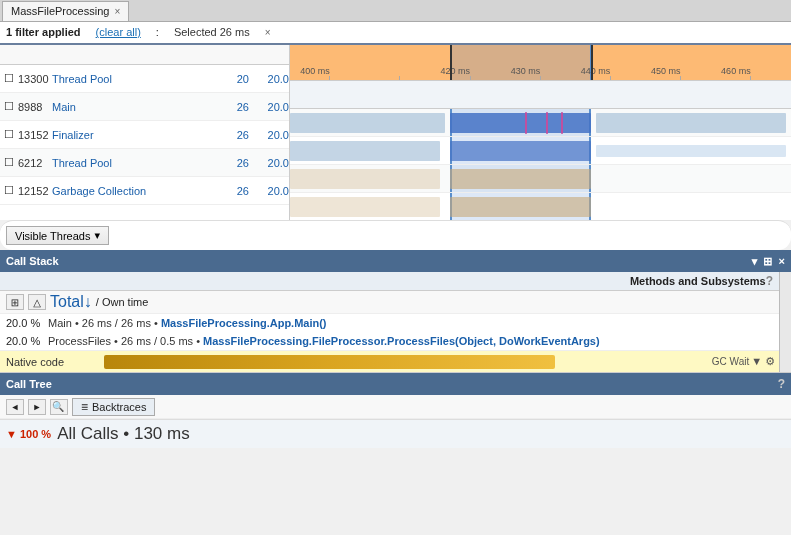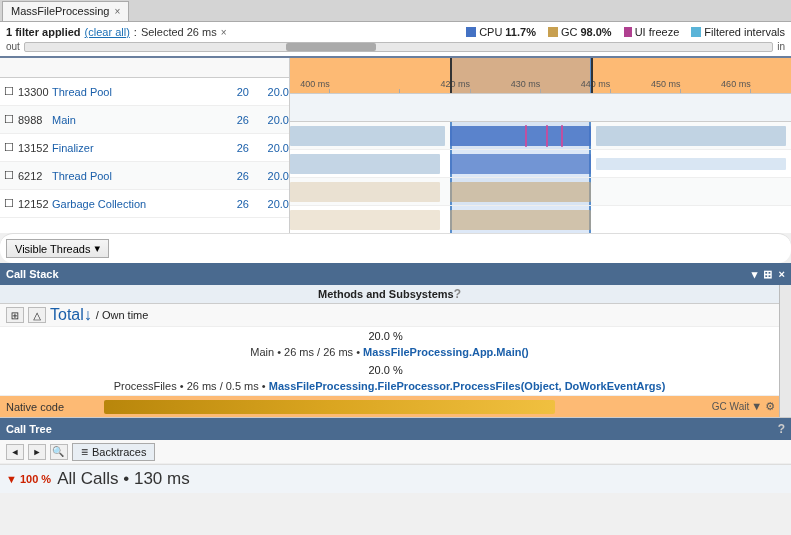--- a/index.html
+++ b/index.html
@@ -36,21 +36,21 @@
     .top-panel {
       background: #fff;
       border-bottom: 2px solid #6a7f9e;
       padding: 4px 6px 2px 6px;
       position: relative;
     }
 
     .filter-row {
       display: flex;
       align-items: center;
-      gap: 4px;
+      gap: 15px;
       font-size: 11px;
       margin-bottom: 3px;
     }
     .filter-row .filter-count { font-weight: bold; }
     .filter-row .clear-all { color: #1a6fb5; text-decoration: underline; cursor: pointer; }
     .filter-row .selected-ms { color: #333; }
     .filter-row .x-btn { color: #666; cursor: pointer; font-size: 10px; }
 
     
     .legend-row {
@@ -240,21 +240,21 @@
       border-bottom: 1px solid #ccc;
     }
     .cs-section-header {
       background: #e8eef4;
       border-bottom: 1px solid #ccc;
       padding: 2px 6px;
       font-size: 11px;
       font-weight: bold;
       display: flex;
       align-items: center;
-      justify-content: center;
+      justify-content: flex-end;
     }
     .cs-toolbar {
       display: flex;
       align-items: center;
       gap: 4px;
       padding: 2px 6px;
       border-bottom: 1px solid #eee;
       background: #f8f8f8;
     }
     .cs-toolbar-btn {
@@ -267,33 +267,32 @@
       align-items: center;
       justify-content: center;
       font-size: 9px;
     }
     .cs-row {
       padding: 1px 6px;
       font-size: 11px;
       display: flex;
       align-items: center;
       line-height: 16px;
-      flex-direction: column;
     }
     .cs-pct { color: #222; width: 42px; }
     .cs-text { color: #333; }
     .cs-bold { font-weight: bold; }
     .cs-blue { color: #1a5faa; }
 
     
     .native-row {
       display: flex;
       align-items: center;
       border-top: 1px solid #eee;
-      background: #fdba74;
+      background: #fef9c3;
       height: 22px;
     }
     .native-label { width: 100px; padding-left: 6px; font-size: 11px; color: #333; flex-shrink: 0; }
     .gc-bar-container { flex: 1; height: 14px; margin: 0 4px; position: relative; }
     .gc-bar { height: 100%; background: linear-gradient(to right, #b8860b, #daa520, #f0c040); border-radius: 2px; }
     .gc-label { font-size: 10px; color: #555; padding: 0 2px; }
     .native-icons { display: flex; gap: 3px; padding-right: 4px; }
 
     
     .call-tree-panel {
@@ -370,56 +369,29 @@
 
 <div class="tab-bar">
   <div class="tab">
     <span>MassFileProcessing</span>
     <span class="close-btn">×</span>
   </div>
 </div>
 
 <div class="top-panel">
 
-  <div class="legend-row">
-    <div class="legend-item">
-      <span class="legend-color" style="background:#4472c4;"></span>
-      <span>CPU</span>
-      <strong>11.7%</strong>
-    </div>
-    <div class="legend-item">
-      <span class="legend-color" style="background:#c8a050;"></span>
-      <span>GC</span>
-      <strong>98.0%</strong>
-    </div>
-    <div class="legend-item">
-      <span class="legend-color" style="background:#b04090;width:8px;"></span>
-      <span>UI freeze</span>
-    </div>
-    <div class="legend-item">
-      <span class="legend-color" style="background:#5ab4d8;"></span>
-      <span>Filtered intervals</span>
-    </div>
-  </div>
 
   <div class="filter-row">
     <span class="filter-count">1 filter applied</span>
     <span class="clear-all">(clear all)</span>
     <span>:</span>
     <span class="selected-ms">Selected 26 ms</span>
     <span class="x-btn">×</span>
   </div>
 
-  <div class="zoom-row">
-    <span class="zoom-label">out</span>
-    <div class="zoom-track">
-      <div class="zoom-thumb"></div>
-    </div>
-    <span class="zoom-label">in</span>
-  </div>
 </div>
 
 <div class="main-content" style="height:175px; position:relative;">
 
   <div class="left-pane">
 
     <div style="height:20px; background:#f8f8f8; border-bottom:1px solid #ccc;"></div>
 
 
     <div class="thread-row">

